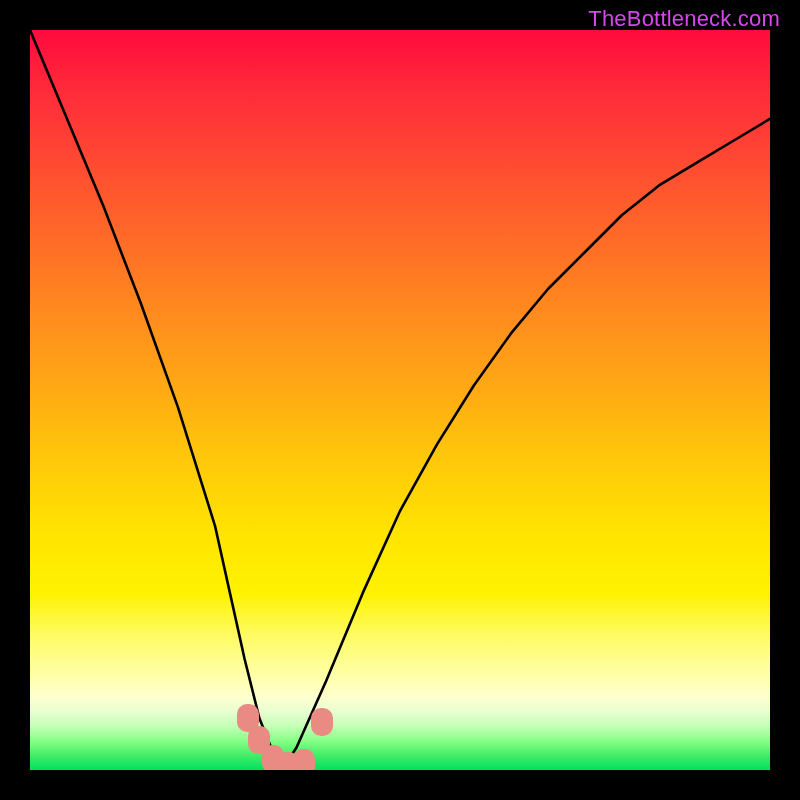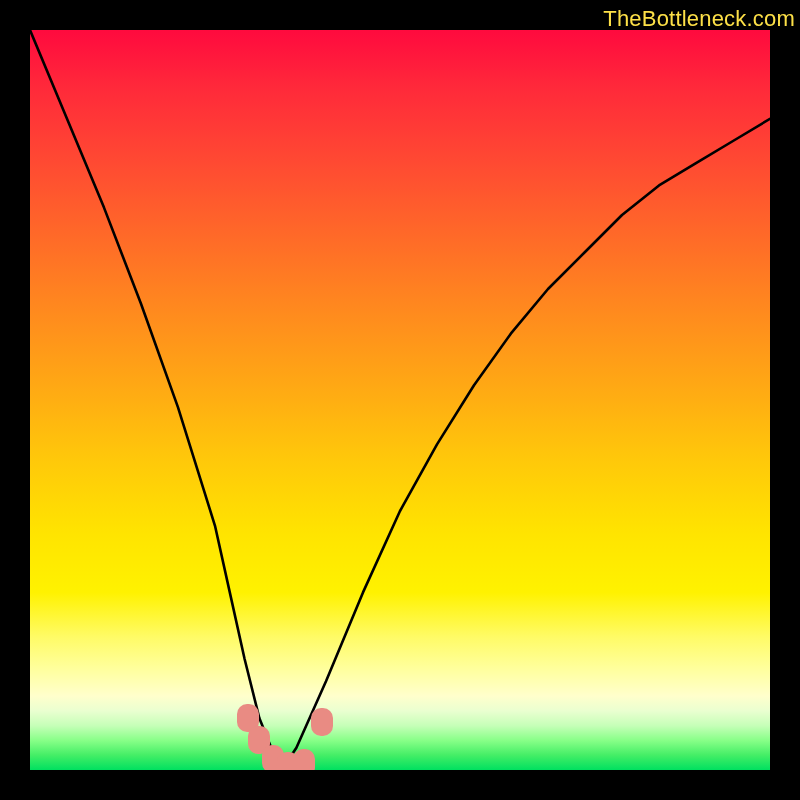--- a/index.html
+++ b/index.html
@@ -41,24 +41,24 @@
       #00e060 100%
     );
   }
   svg.curve, .dots {
     position: absolute;
     inset: 0;
   }
   .watermark {
     position: absolute;
     top: 6px;
-    right: 5px;
+    right: 20px;
     font-family: Arial, Helvetica, sans-serif;
     font-size: 22px;
-    color: #fde047;
+    color: #d946ef;
     letter-spacing: 0.2px;
     user-select: none;
   }
   .dot {
     position: absolute;
     width: 22px;
     height: 28px;
     background: #e98b83;
     border-radius: 10px;
     transform: translate(-50%, -50%);

